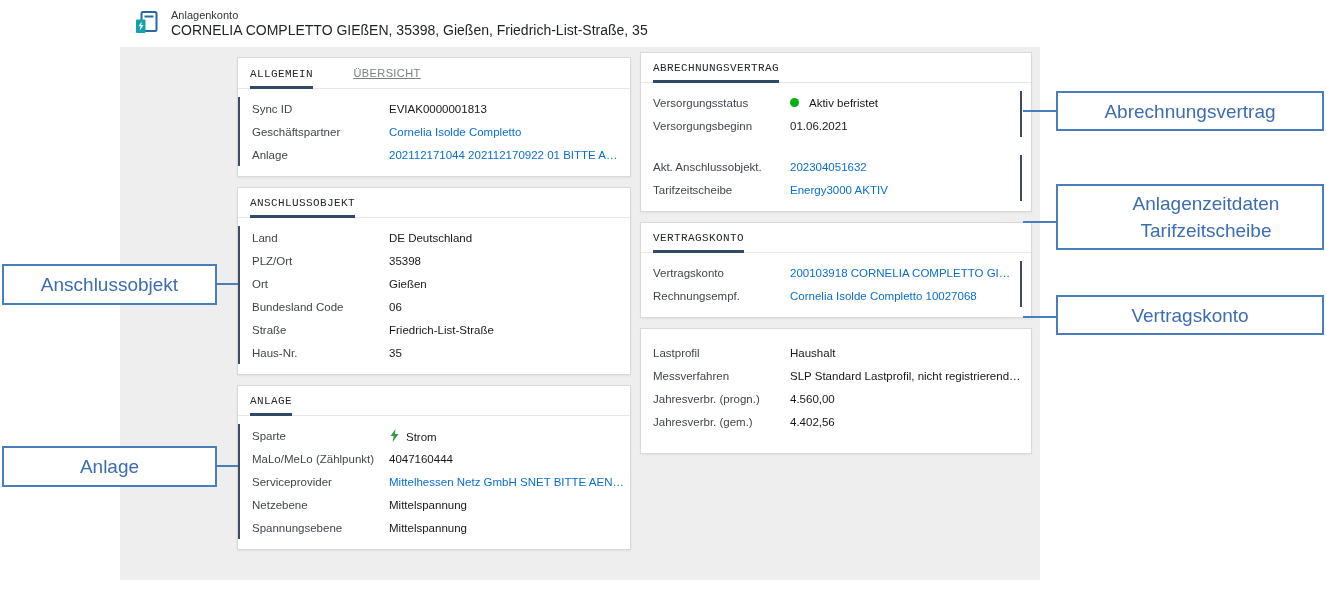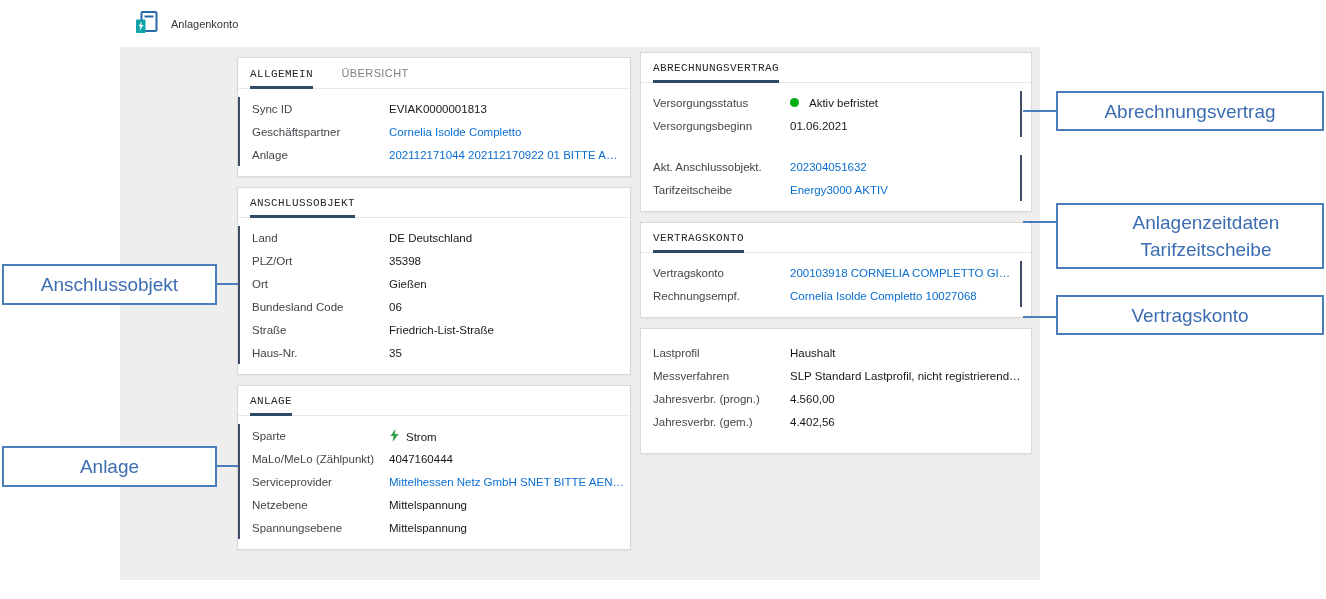--- a/index.html
+++ b/index.html
@@ -25,21 +25,21 @@
   .card { background:#ffffff; border:1px solid #d9d9d9; margin-bottom:10px;
           box-shadow:0 1px 2px rgba(0,0,0,0.05); }
   .card-head { border-bottom:1px solid #e8e8e8; padding:0 12px; }
   .card-title, .tab {
     display:inline-block; font-size:11px; letter-spacing:0.4px; color:#24272a;
     padding:9px 0 6px; margin-bottom:-1px; cursor:default;
   }
   .card-title, .tab.active { border-bottom:3px solid #2e4a66;font-family:Liberation Mono, monospace; }
   .tab { cursor:pointer; }
   .tab.inactive { color:#7b7e81; border-bottom:none; }
-  .tab + .tab { margin-left:24px; }
+  .tab + .tab { margin-left:36px;text-decoration:underline; }
 
   .fields { padding:8px 0 10px 0; }
   .fgroup { }
   .rule-left  { border-left:2px solid #3e4d63; }
   .rule-right { border-right:2px solid #3e4d63; margin-right:9px; }
   .fspacer { height:18px; }
 
   .row { display:flex; align-items:center; height:23px; padding-left:12px; }
   .lbl { flex:0 0 137px; font-size:11.5px; color:#41464b; white-space:nowrap; overflow:hidden; }
   .val { flex:1; font-size:11.5px; color:#17181a; white-space:nowrap; overflow:hidden;
@@ -49,21 +49,21 @@
                 background:#00b012; margin-right:10px; }
   .sparte-ic { display:inline-block; margin-right:6px; position:relative; top:1px; }
 
   
   .callout { position:absolute; background:#ffffff; border:2px solid #4a7ebb; color:#3c6db2;
              display:flex; flex-direction:column; align-items:center; justify-content:center;
              font-size:19px; line-height:27px; text-align:center; }
   .connector { position:absolute; height:2px; background:#4a7ebb; }
 
   #co-av { left:1056px; top:91px;  width:268px; height:40px; }
-  #co-az { left:1056px; top:203px; width:268px; height:66px;padding-left:32px; }
+  #co-az { left:1056px; top:184px; width:268px; height:66px;padding-left:32px; }
   #co-vk { left:1056px; top:295px; width:268px; height:40px; }
   #co-ao { left:2px;    top:264px; width:215px; height:41px; }
   #co-an { left:2px;    top:446px; width:215px; height:41px; }
 
   #cn-av { left:1023px; top:110px; width:33px; }
   #cn-az { left:1023px; top:221px; width:33px; }
   #cn-vk { left:1023px; top:316px; width:33px; }
   #cn-ao { left:217px;  top:283px; width:21px; }
   #cn-an { left:217px;  top:465px; width:21px; }
 </style>
@@ -76,20 +76,21 @@
     <span class="app-icon">
       <svg width="27" height="27" viewBox="0 0 27 27" fill="none">
         <rect x="7.5" y="2" width="15" height="19" rx="1.5" stroke="#2567a8" stroke-width="2" fill="#ffffff"></rect>
         <rect x="10.5" y="5.5" width="9" height="2" fill="#2567a8"></rect>
         <rect x="2" y="9.5" width="9.5" height="13.5" rx="1" fill="#0fa3a8"></rect>
         <path d="M7.6 11.5 L4.6 16.3 H6.6 L5.6 20.8 L9.6 15 H7.3 Z" fill="#ffffff"></path>
       </svg>
     </span>
     <div class="titles">
       <div class="app-title">Anlagenkonto</div>
+      <div class="context-title">CORNELIA COMPLETTO GIEßEN, 35398, Gießen, Friedrich-List-Straße, 35</div>
     </div>
   </div>
 
   <div class="content">
 
     <div class="col col-left">
 
       <section class="card">
         <div class="card-head">
           <span class="tab active">ALLGEMEIN</span>

